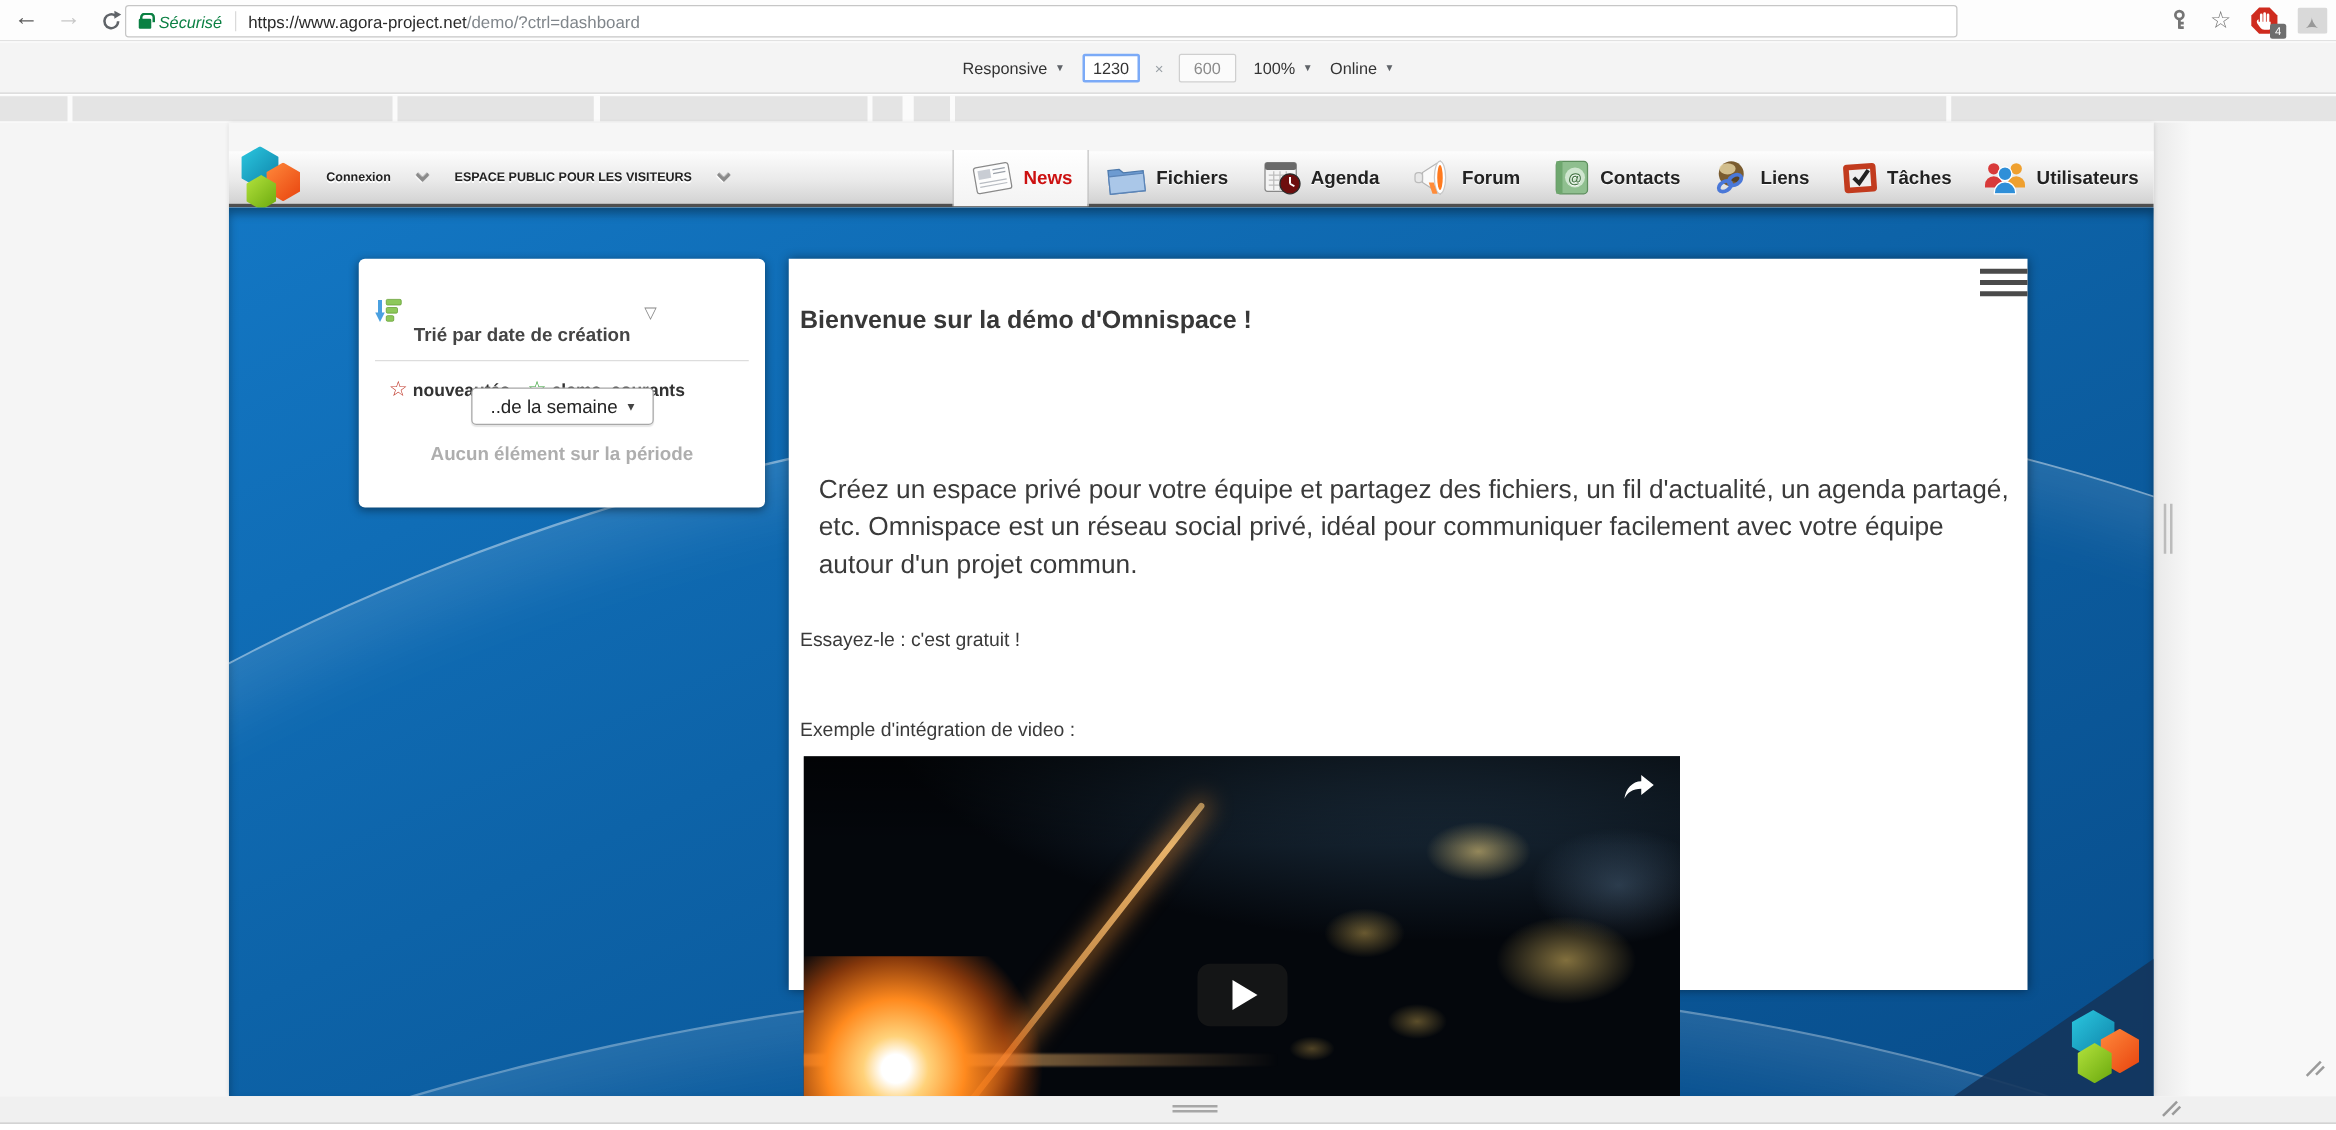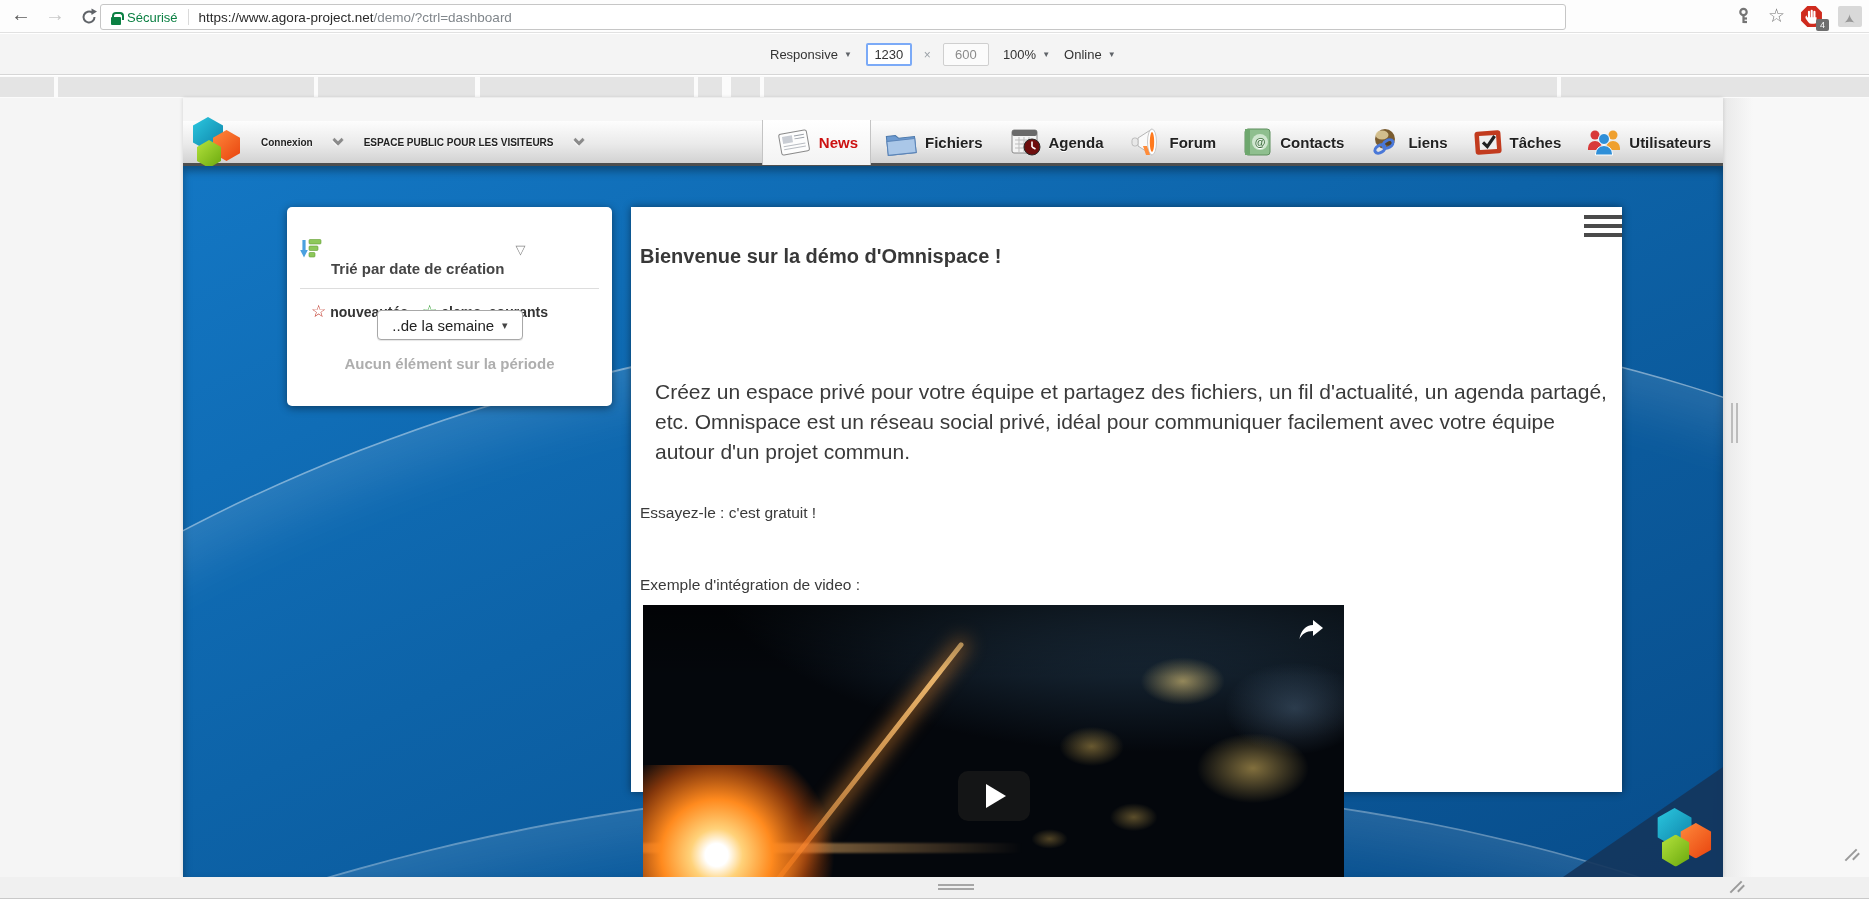--- a/index.html
+++ b/index.html
@@ -5,21 +5,21 @@
   * { margin:0; padding:0; box-sizing:border-box; }
   body { font-family:"Liberation Sans", sans-serif; background:#fff; }
   .screen { position:relative; width:1869px; height:904px; background:#fff; overflow:hidden; }
 
   
   .toolbar { position:absolute; left:0; top:0; width:1869px; height:33px; background:#fdfdfd; border-bottom:1px solid #e1e1e1; }
   .nav-glyph { position:absolute; top:3px; font-size:20px; color:#5a5a5a; width:26px; text-align:center; cursor:pointer; }
   .nav-glyph.disabled { color:#c8c8c8; }
   .reload-ic { position:absolute; left:80px; top:8px; }
   .omnibox { position:absolute; left:100px; top:4px; width:1466px; height:26px; background:#fff; border:1px solid #c6c6c6; border-radius:3px; display:flex; align-items:center; padding:0 10px; }
-  .lockwrap { display:flex; align-items:flex-end; gap:6px; }
+  .lockwrap { display:flex; align-items:center; gap:6px;font-style:italic; }
   .lock { position:relative; width:10px; height:8px; background:#0b8043; border-radius:1px; margin-top:4px; }
   .lock::before { content:""; position:absolute; left:1px; top:-5px; width:8px; height:6px; border:2px solid #0b8043; border-bottom:none; border-radius:4px 4px 0 0; }
   .secure-txt { color:#0b8043; font-size:13px; }
   .url-sep { width:1px; height:16px; background:#dadada; margin:0 10px; }
   .url-main { color:#2b2b2b; font-size:13.5px; }
   .url-path { color:#80868b; font-size:13.5px; }
   .tb-icon { position:absolute; top:7px; cursor:pointer; }
   .badge { position:absolute; left:1816px; top:19px; width:13px; height:12px; background:#6e6e6e; color:#fff; font-size:9px; text-align:center; line-height:12px; border-radius:2px; }
 
   

